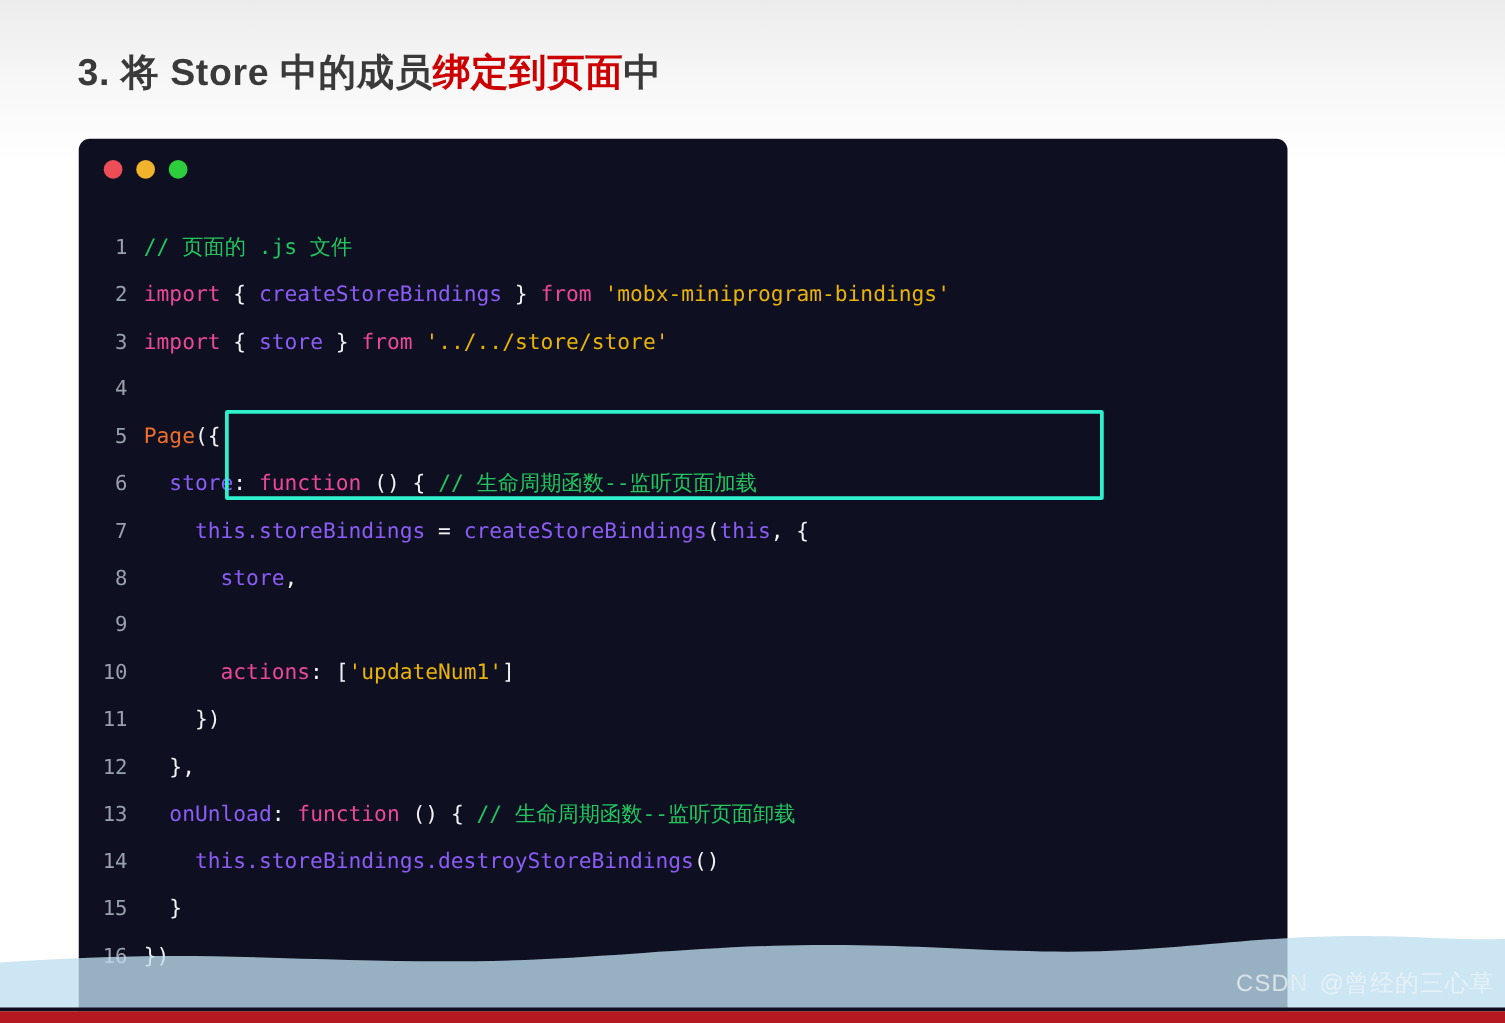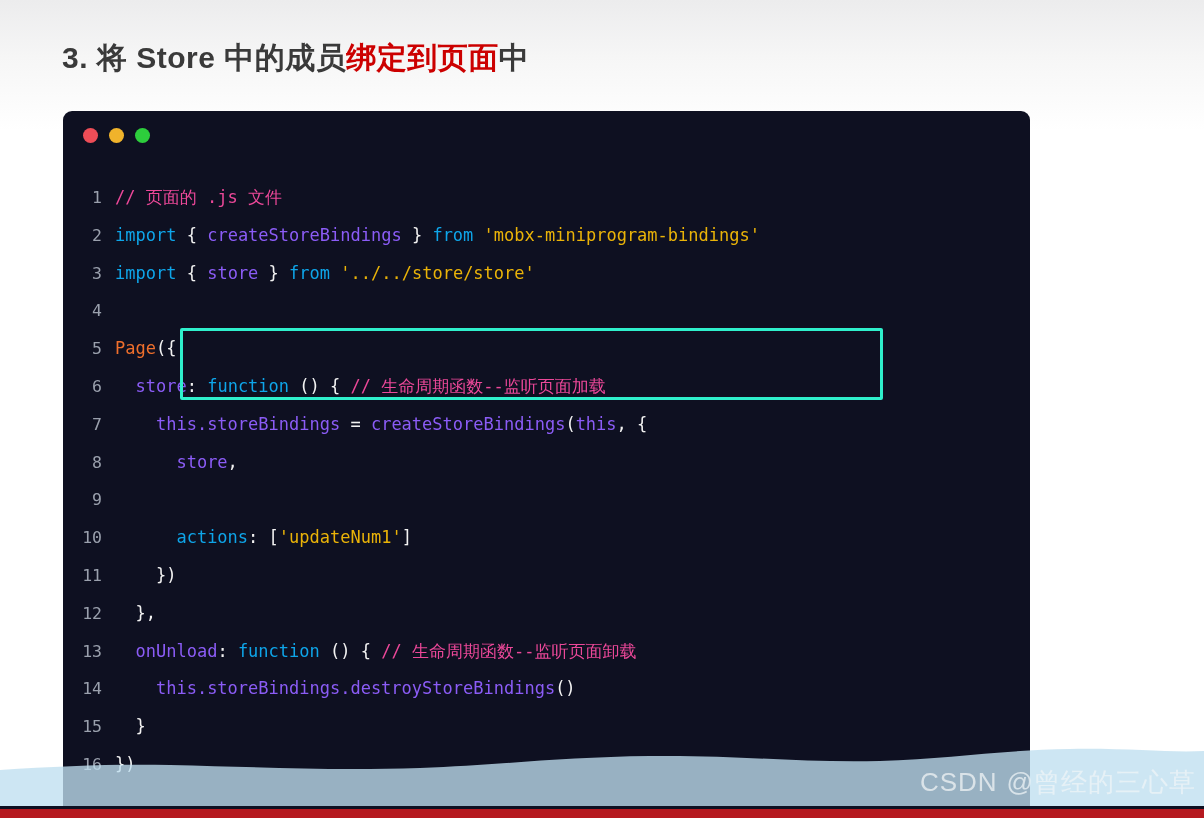--- a/index.html
+++ b/index.html
@@ -78,22 +78,22 @@
     min-width: 52px;
     text-align: right;
     padding-right: 13px;
     color: #9aa0ad;
     font-size: 16.5px;
     user-select: none;
   }
   .code-text { white-space: pre; }
 
   
-  .t-cmt { color: #ec4899; }
-  .t-kw  { color: #0ea5e9; }
+  .t-cmt { color: #22c55e; }
+  .t-kw  { color: #ec4899; }
   .t-id  { color: #8b5cf6; }
   .t-fn  { color: #ef6f2c; }
   .t-str { color: #eab308; }
   .t-pun { color: #f2f2f2; }
   .t-plain { color: #dcdde3; }
 
   
   .hl-box {
     position: absolute;
     left: 117px;
@@ -116,21 +116,21 @@
     pointer-events: none;
     z-index: 20;
   }
   .wave-wrap svg { display: block; width: 100%; height: 100%; }
 
   .watermark {
     position: absolute;
     right: 8px;
     bottom: 18px;
     z-index: 30;
-    font-size: 26px;
+    font-size: 19px;
     color: #e9eef1;
     opacity: 0.82;
     letter-spacing: 1px;
     white-space: nowrap;
     font-family: "Liberation Sans", "DejaVu Sans", sans-serif;
   }
   .watermark .wm-user { margin-left: 9px; color: #f0f5f8; opacity: .9; }
 
   .bottom-bar {
     position: absolute;

